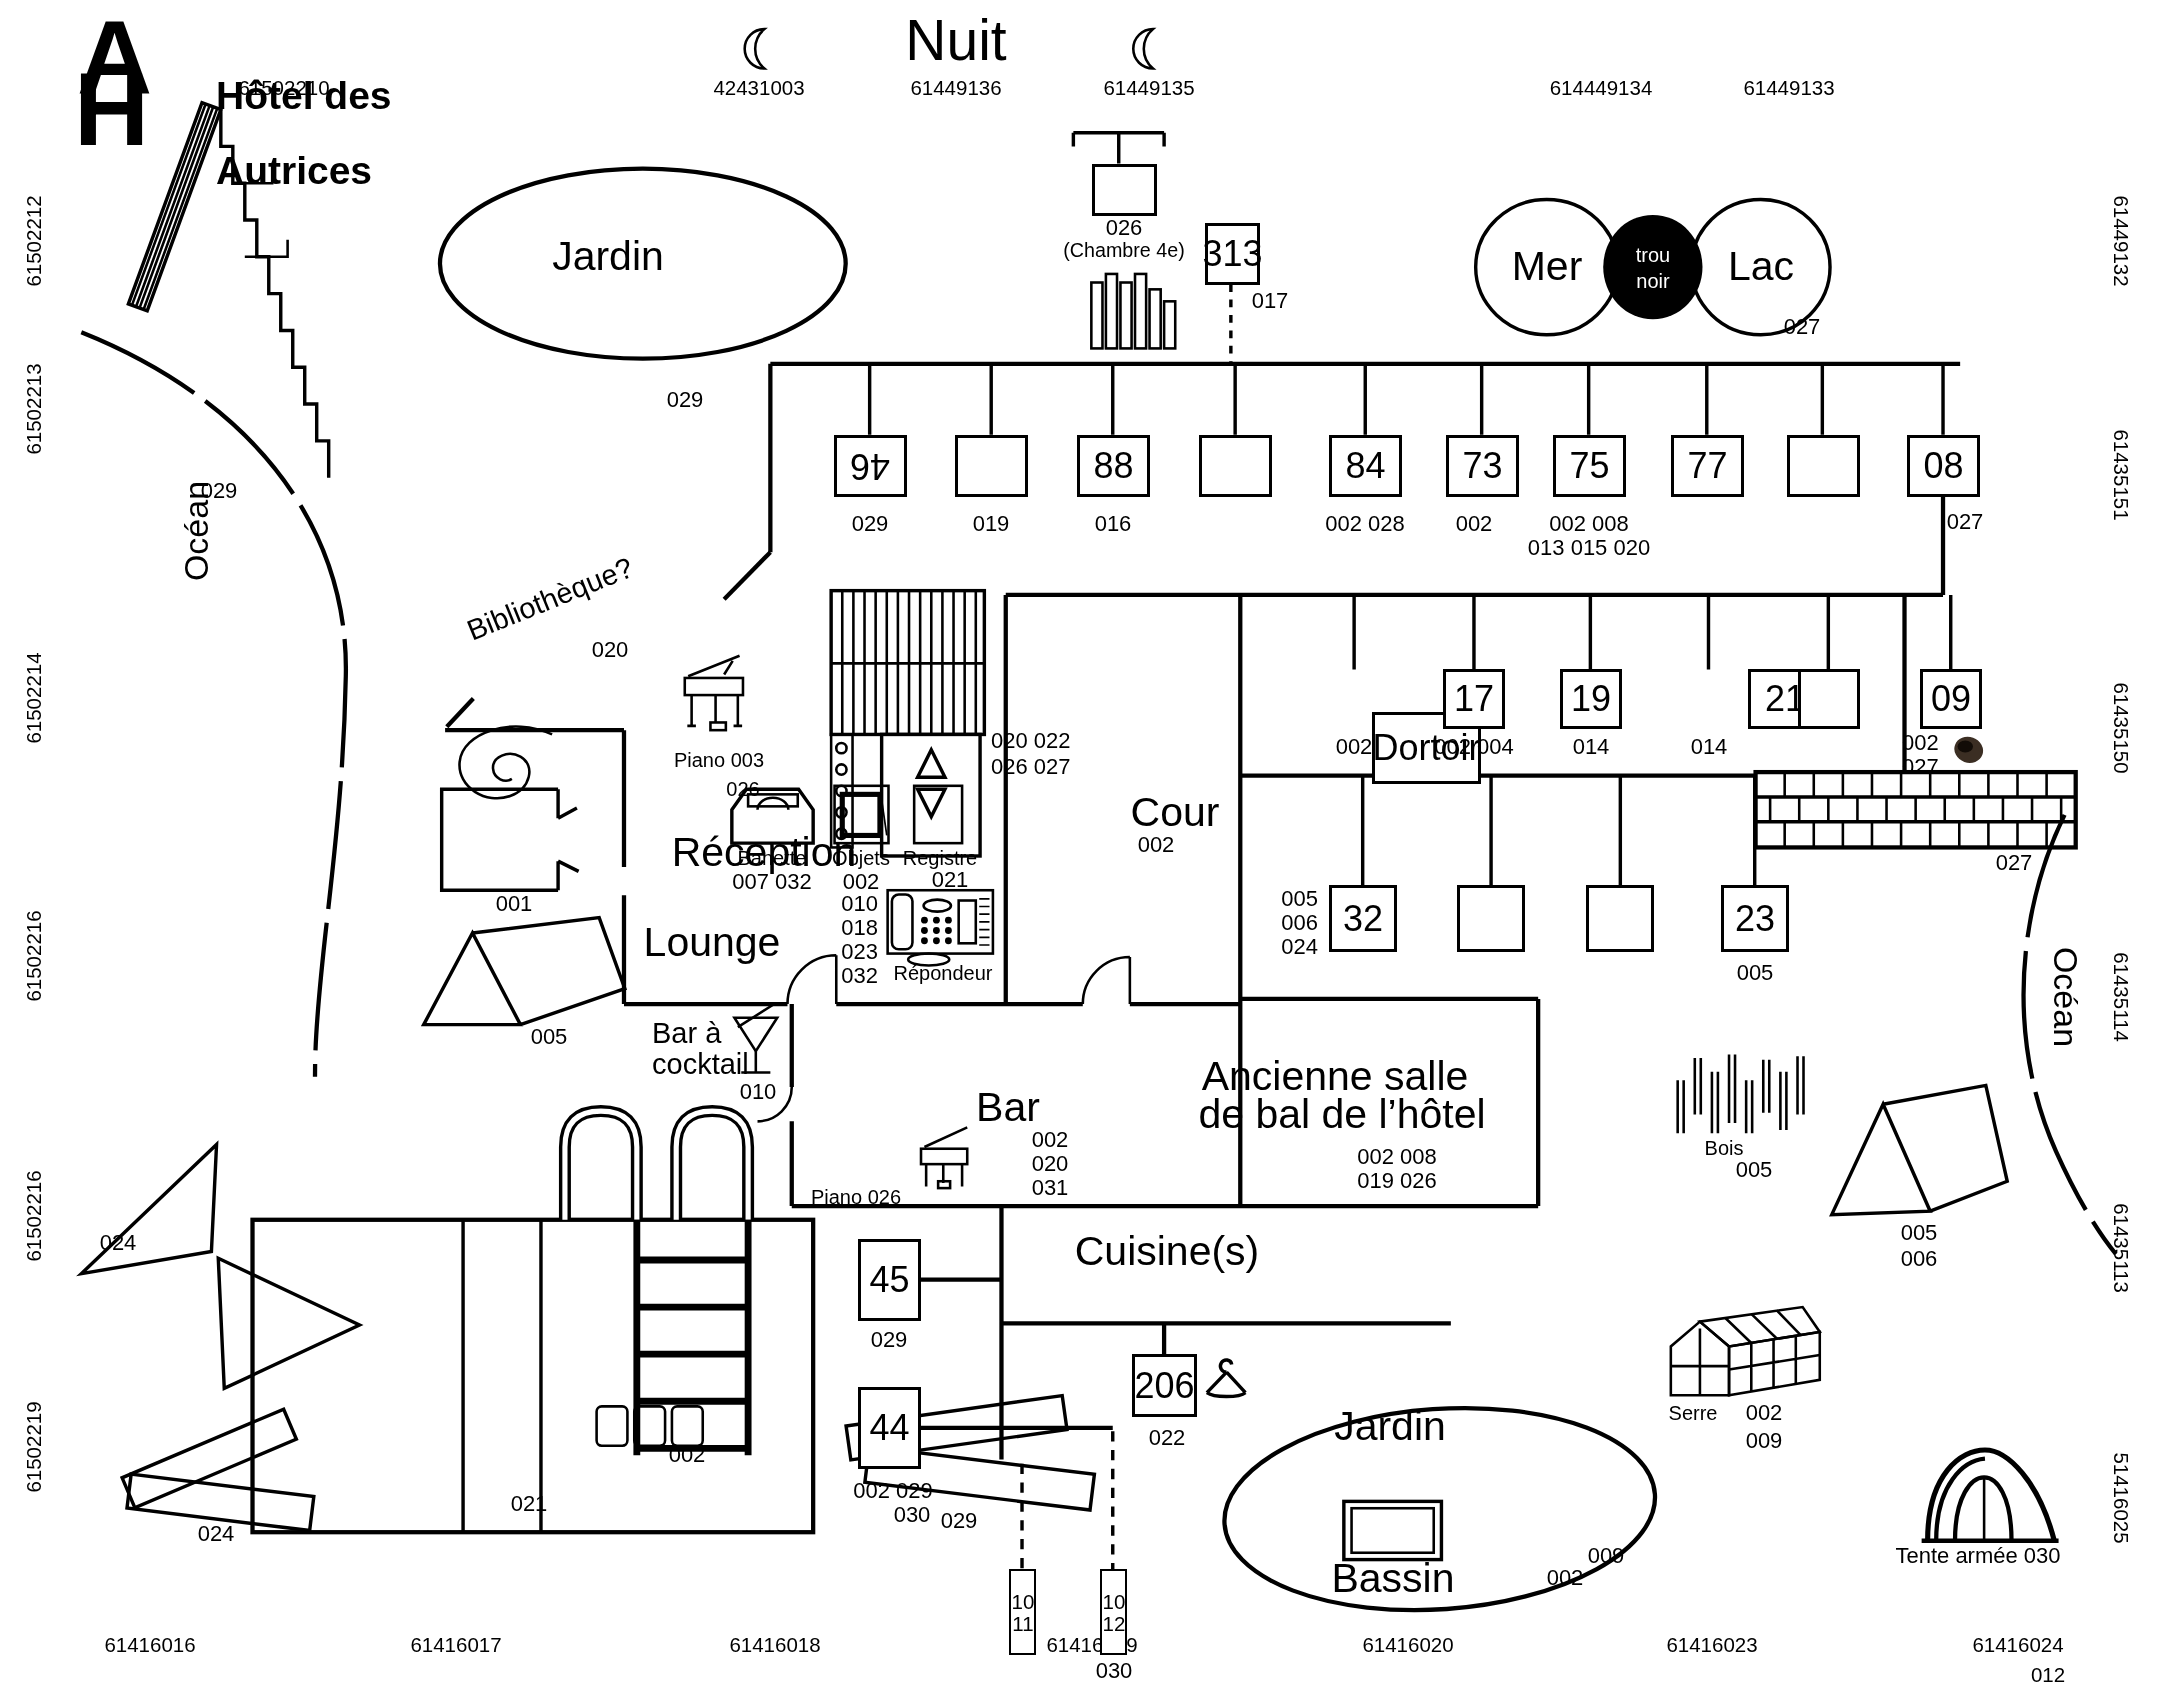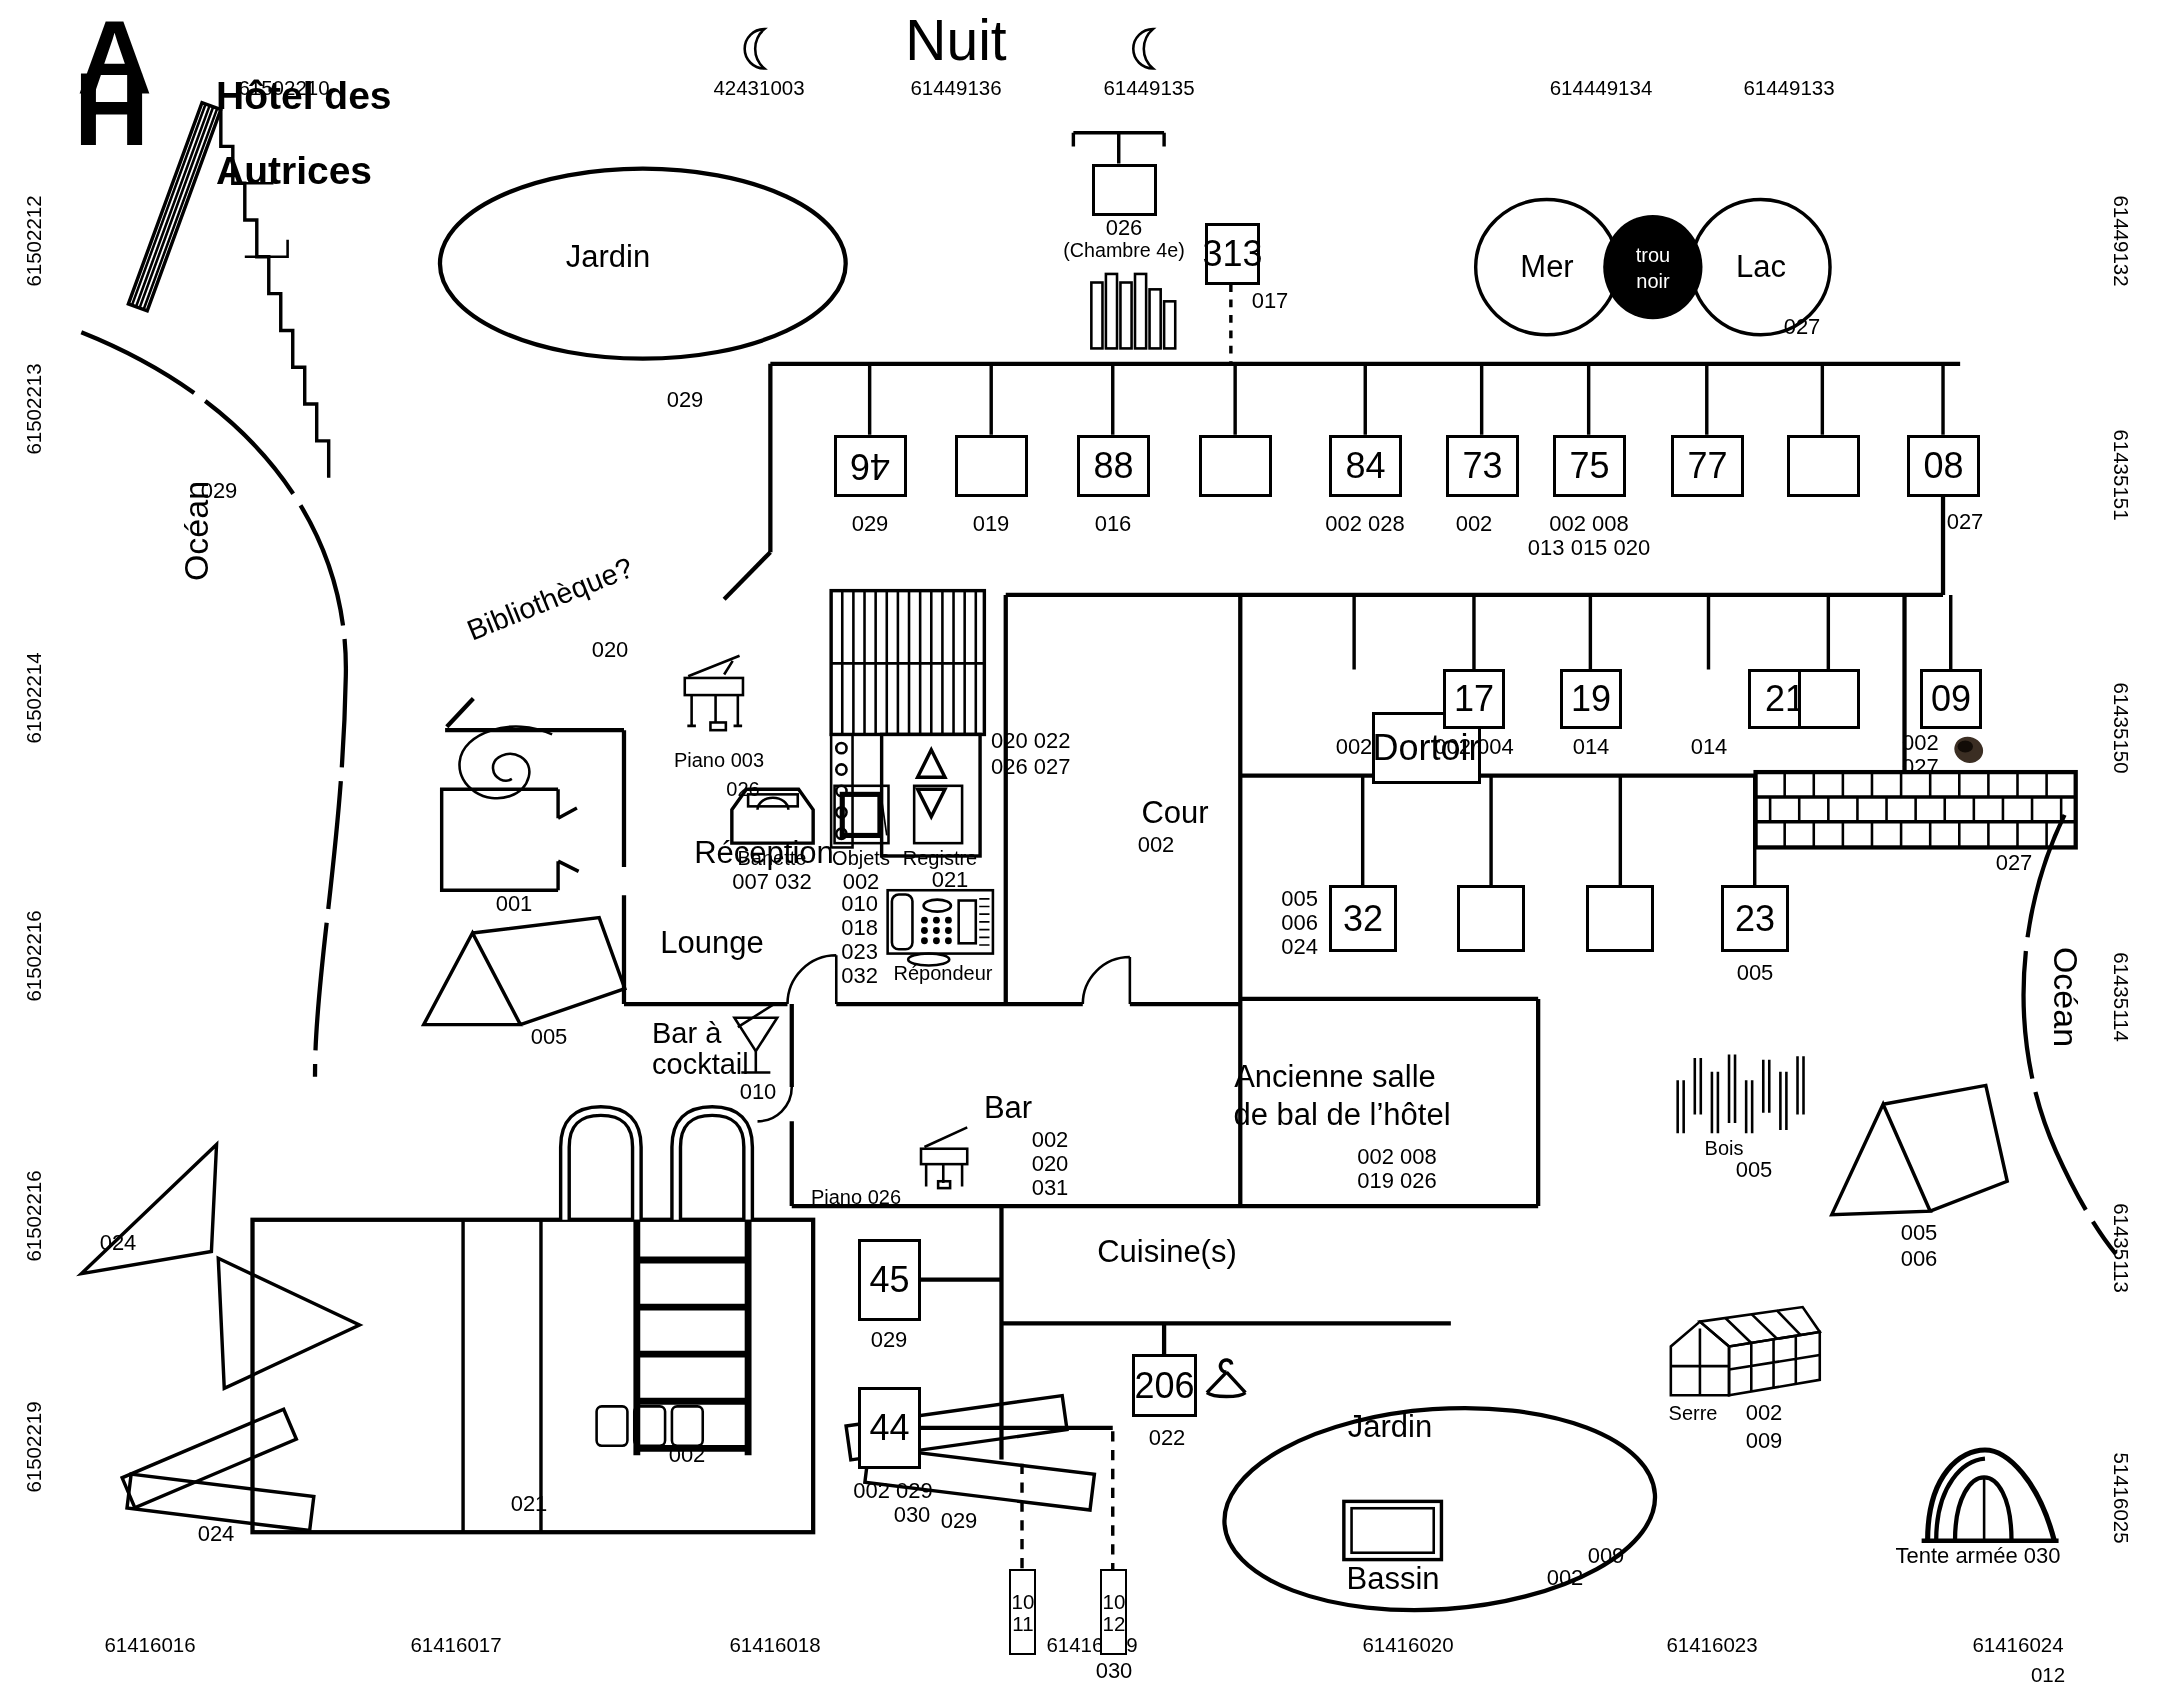--- a/index.html
+++ b/index.html
@@ -3,21 +3,21 @@
 <meta charset="utf-8">
 <style>
   html,body{margin:0;padding:0;background:#fff;}
   #stage{position:relative;width:2169px;height:1706px;background:#fff;overflow:hidden;
          font-family:"Liberation Sans",sans-serif;color:#000;}
   #plan{position:absolute;left:0;top:0;}
   .lbl{position:absolute;transform:translate(-50%,-50%);white-space:nowrap;font-size:22px;line-height:1.05;}
   .la{transform:translate(0,-50%);}          
   .ra{transform:translate(-100%,-50%);}      
   .s23{font-size:19.7px;} .s24{font-size:20.5px;} .s28{font-size:20px;} .s32{font-size:27px;}
-  .s34{font-size:29px;} .s36{font-size:31px;} .s40{font-size:34px;} .s46{font-size:39px;} .s58{font-size:57px;}
+  .s34{font-size:29px;} .s36{font-size:41px;} .s40{font-size:34px;} .s46{font-size:39px;} .s58{font-size:57px;}
   .b{font-weight:bold;}
   .rotl{transform:translate(-50%,-50%) rotate(-90deg);}
   .rotr{transform:translate(-50%,-50%) rotate(90deg);}
   .bib{transform:translate(-50%,-50%) rotate(-22deg);}
   .white{color:#fff;}
   .bx{position:absolute;border:3.4px solid #000;background:#fff;display:flex;align-items:center;
       justify-content:center;font-size:36px;box-sizing:border-box;}
   .mir{display:inline-block;transform:rotate(180deg);}
   .vnum{position:absolute;width:29px;word-break:break-all;text-align:center;font-size:20.5px;line-height:1.08;
         transform:translate(-50%,-50%);}

